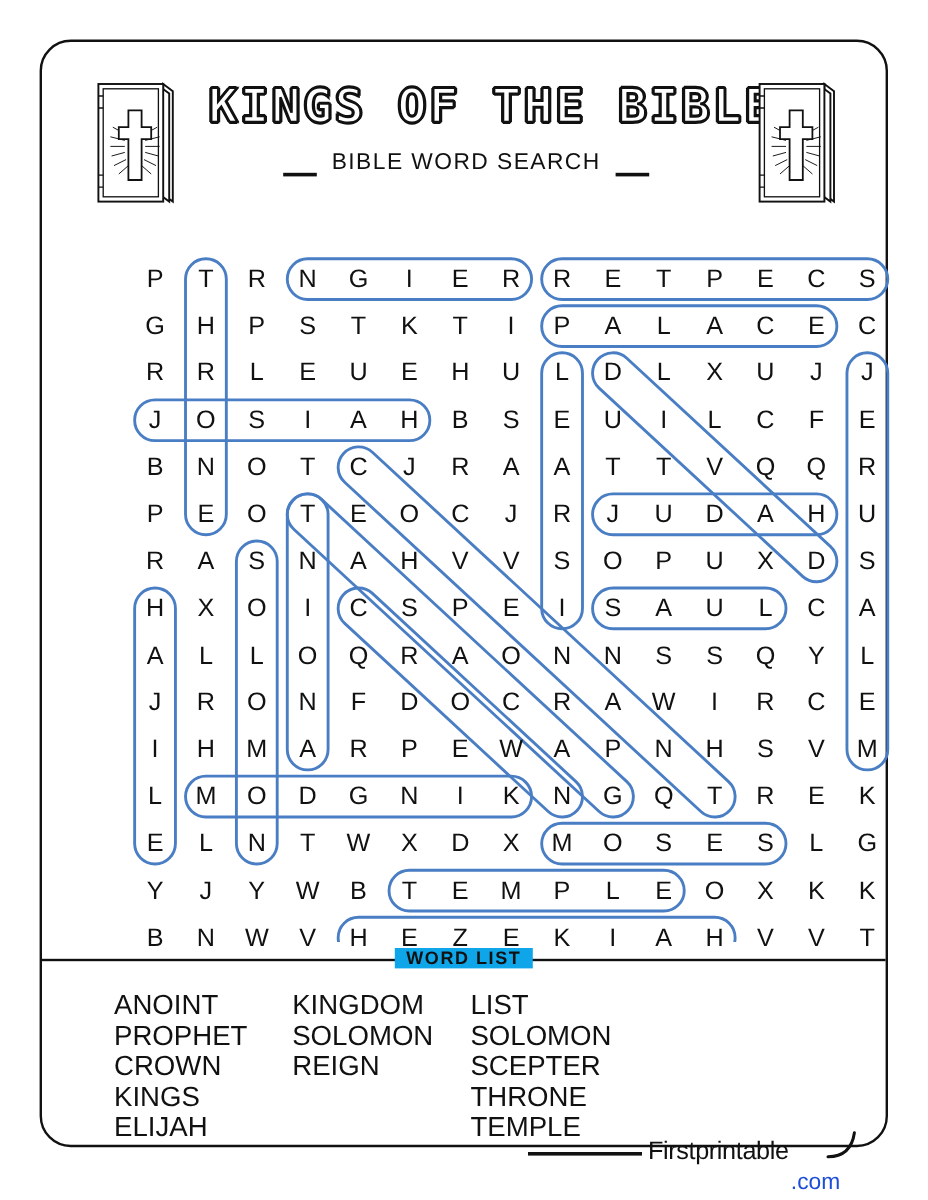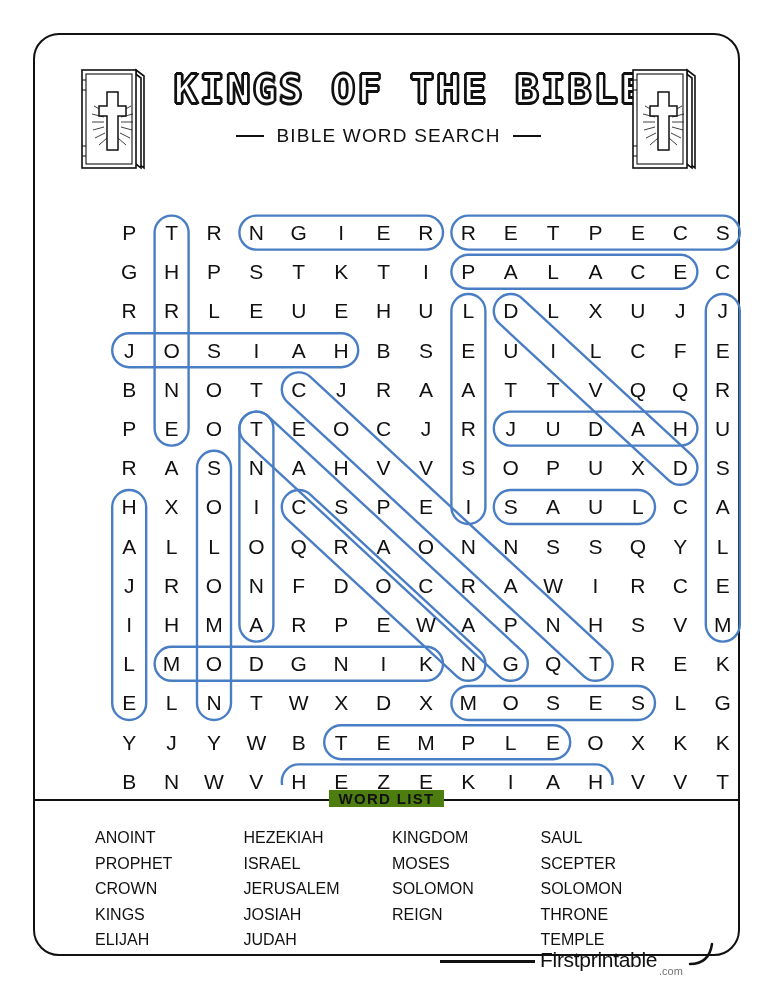--- a/index.html
+++ b/index.html
@@ -40,21 +40,21 @@
     -webkit-text-stroke:2px #111;
     text-shadow:
       -1.6px 0 #111, 1.6px 0 #111, 0 -1.6px #111, 0 1.6px #111;
     line-height:1.05;
     white-space:nowrap;
     margin:0;
     padding-top:2px;
     transform:scaleX(1.03);
   }
   .subtitle-row{
-    display:flex;align-items:center;justify-content:center;
+    display:flex;align-items:flex-end;justify-content:center;
     gap:12px;margin-top:14px;
   }
   .sub-dash{width:28px;height:2.5px;background:#111;}
   .subtitle{
     font-size:19px;letter-spacing:1.2px;color:#111;white-space:nowrap;
   }
   
   .grid-wrap{
     position:absolute;left:0;top:160px;width:707px;height:590px;
   }
@@ -73,47 +73,47 @@
     user-select:none;
   }
   
   .wl-divider{
     position:absolute;left:0;top:764px;width:703px;height:2px;background:#111;
   }
   .wl-title-box{
     position:absolute;left:0;right:0;top:755px;text-align:center;
   }
   .wl-title{
-    display:inline-block;background:#4d7c0f;padding:0 10px;
+    display:inline-block;background:#0ea5e9;padding:0 10px;
     font-size:15px;font-weight:bold;letter-spacing:1.3px;color:#111;
     position:relative;z-index:2;
   }
   .word-list{
     position:absolute;left:60px;top:790px;width:590px;
     display:grid;grid-template-columns:repeat(4,1fr);
     column-gap:4px;row-gap:0px;
   }
   .wl-col{display:flex;flex-direction:column;}
   .wl-item{
-    font-size:16px;color:#111;line-height:25.6px;white-space:nowrap;
+    font-size:23px;color:#111;line-height:25.6px;white-space:nowrap;
   }
   
   .footer{
     position:absolute;left:440px;top:944px;width:300px;height:46px;
   }
   .footer-line{
     position:absolute;left:0;top:16px;width:95px;height:2.5px;background:#111;
   }
   .footer-brand{
     position:absolute;left:100px;top:4px;
     font-size:21px;font-weight:normal;color:#111;letter-spacing:-0.3px;
   }
   .footer-tld{
-    position:absolute;left:219px;top:21px;
-    font-size:11px;color:#737373;
+    position:absolute;left:219px;top:31px;
+    font-size:19px;color:#1d4ed8;
   }
   .footer-curve{position:absolute;left:248px;top:-2px;}
 </style>
 </head>
 <body>
 
 <div class="page">
   <div class="sheet">
 
     <div class="header">
@@ -420,36 +420,28 @@
     </div>
     <div class="word-list">
         <div class="wl-col">
           <div class="wl-item">ANOINT</div>
           <div class="wl-item">PROPHET</div>
           <div class="wl-item">CROWN</div>
           <div class="wl-item">KINGS</div>
           <div class="wl-item">ELIJAH</div>
         </div>
         <div class="wl-col">
-          <div class="wl-item">HEZEKIAH</div>
-          <div class="wl-item">ISRAEL</div>
-          <div class="wl-item">JERUSALEM</div>
-          <div class="wl-item">JOSIAH</div>
-          <div class="wl-item">JUDAH</div>
-        </div>
-        <div class="wl-col">
           <div class="wl-item">KINGDOM</div>
-          <div class="wl-item">MOSES</div>
           <div class="wl-item">SOLOMON</div>
           <div class="wl-item">REIGN</div>
         </div>
         <div class="wl-col">
-          <div class="wl-item">SAUL</div>
+          <div class="wl-item">LIST</div>
+          <div class="wl-item">SOLOMON</div>
           <div class="wl-item">SCEPTER</div>
-          <div class="wl-item">SOLOMON</div>
           <div class="wl-item">THRONE</div>
           <div class="wl-item">TEMPLE</div>
         </div>
       </div>
 
   </div>
 
   <div class="footer">
     <div class="footer-line"></div>
     <div class="footer-brand">Firstprintable</div>

